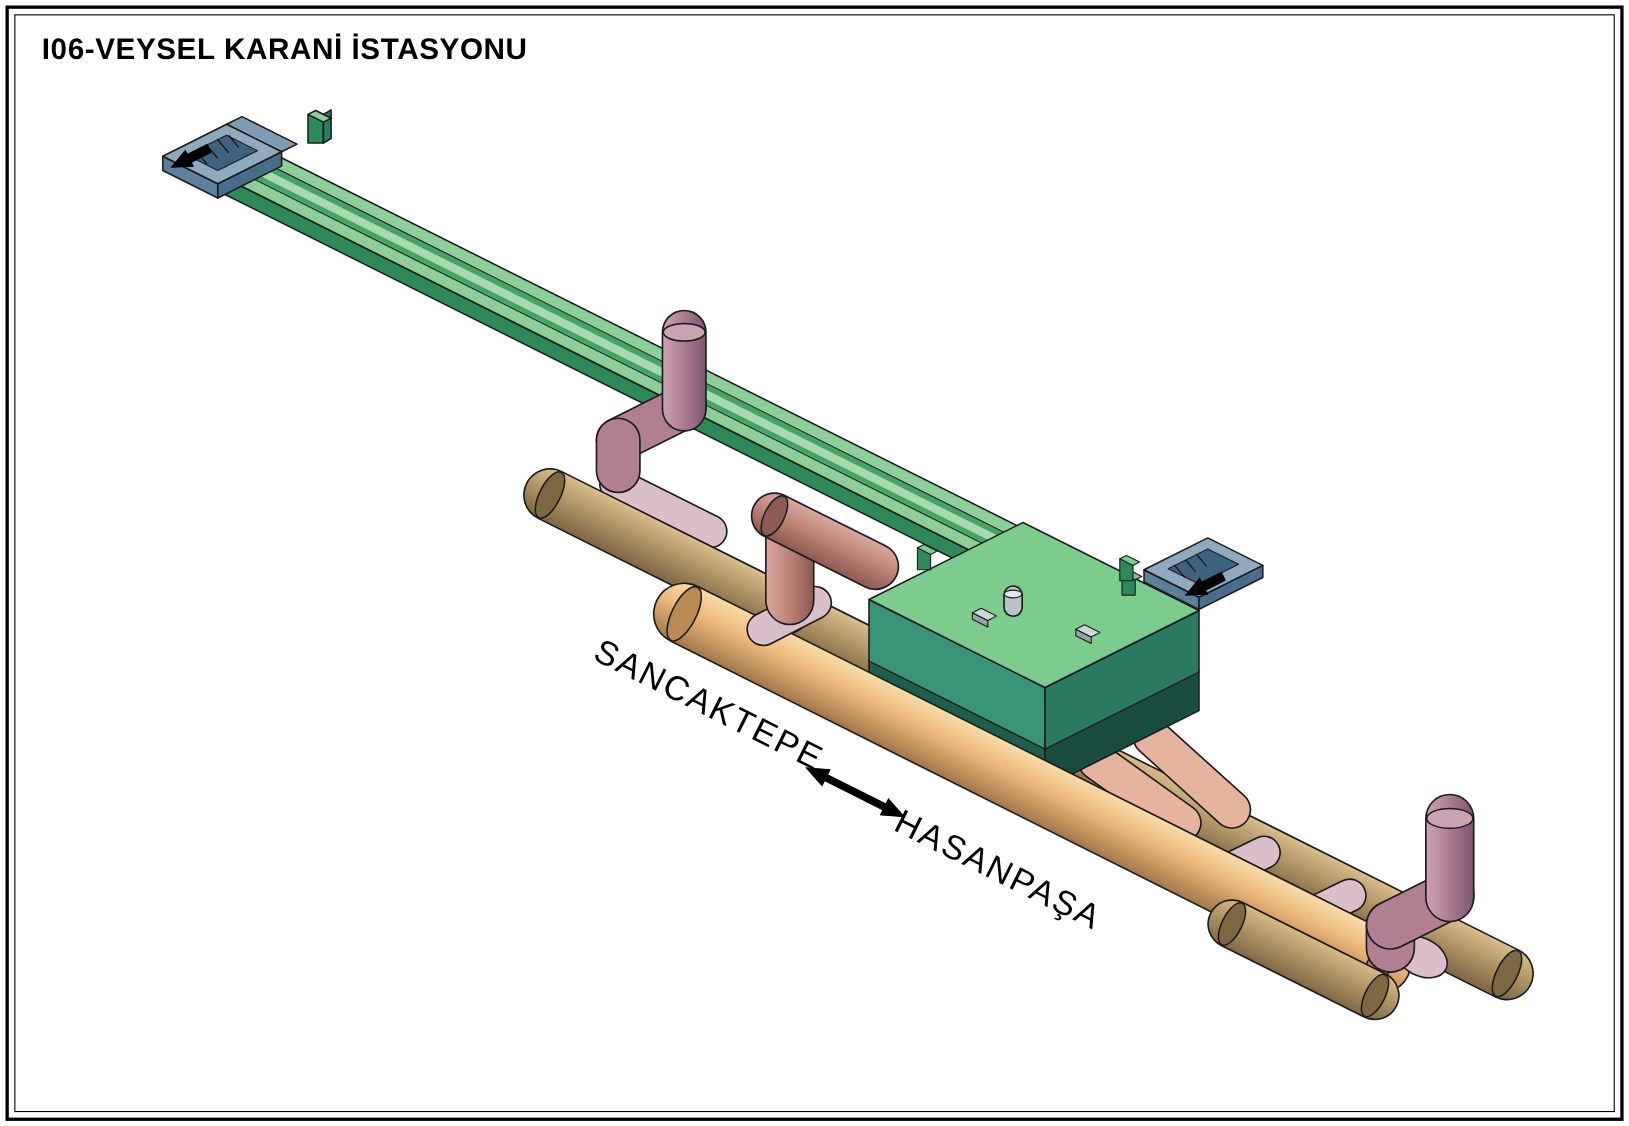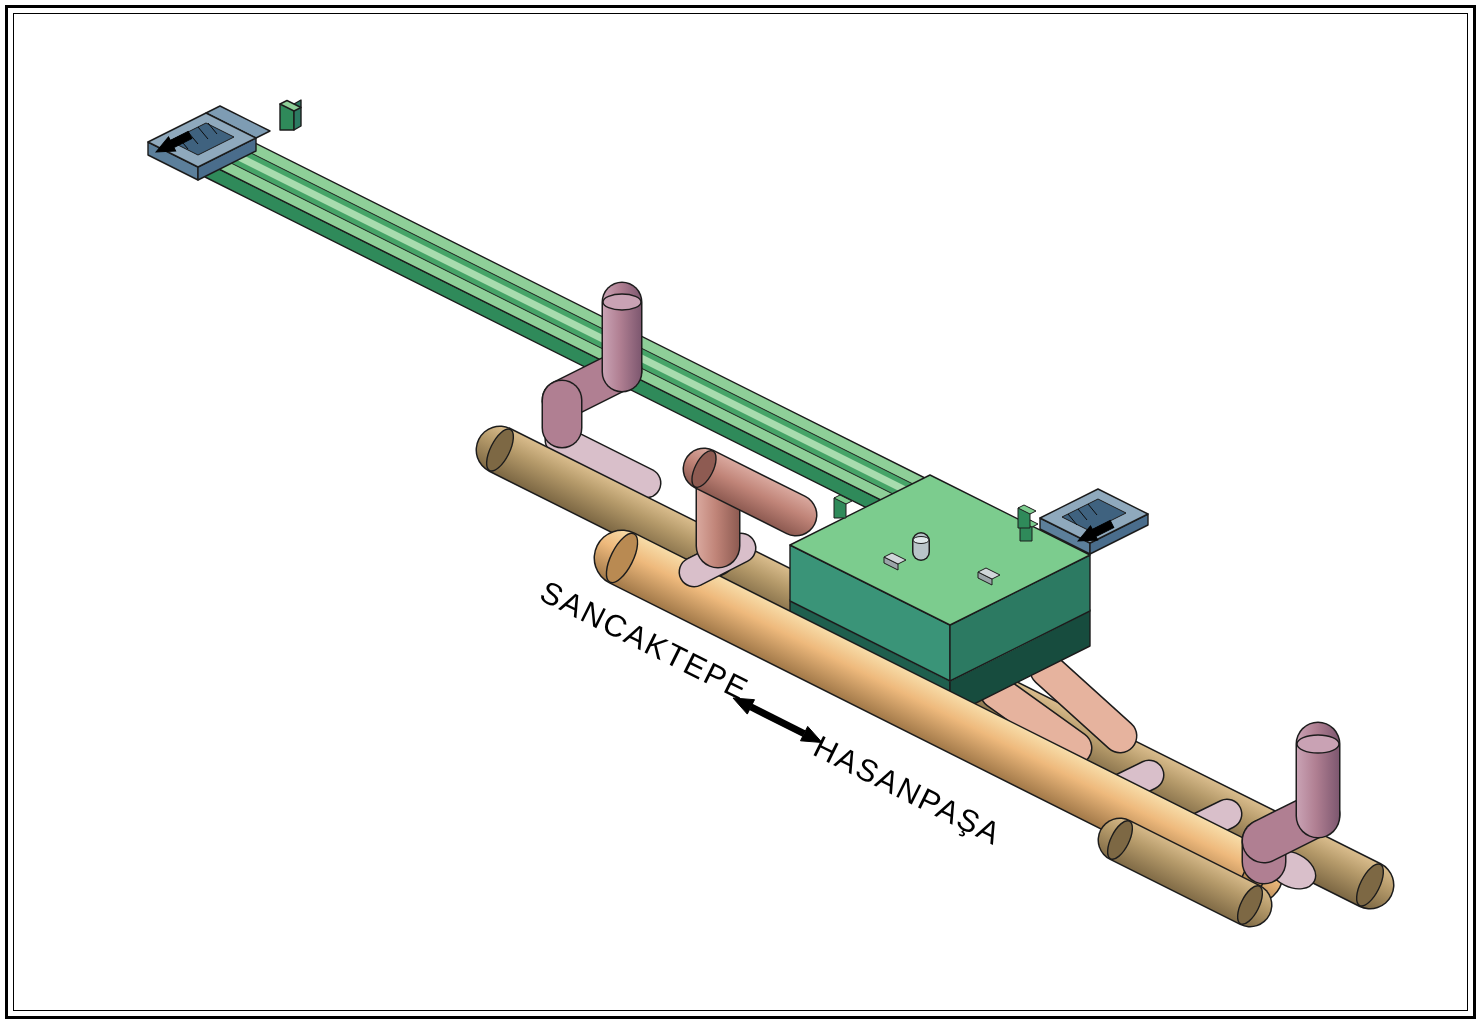--- a/index.html
+++ b/index.html
@@ -22,20 +22,21 @@
   .hatch{stroke:#0b0b0b;stroke-width:1;fill:none}
   .iso-label{font-size:31px;letter-spacing:2px;fill:#000}
   .arrow-fill{fill:#000;stroke:#000}
 </style>
 </head>
 <body>
 
 <div class="sheet">
   <div class="frame-outer"></div>
   <div class="frame-inner"></div>
+  <div class="title">I06-VEYSEL KARANİ İSTASYONU</div>
 
   <svg width="1481" height="1024" viewBox="0 0 1481 1024">
     <defs>
       <linearGradient id="gOrange" gradientUnits="userSpaceOnUse" x1="950.6" y1="692.4" x2="926.4" y2="740.6">
         <stop offset="0" style="stop-color:var(--tunnel-light)"></stop>
         <stop offset="0.4" style="stop-color:var(--tunnel-mid)"></stop>
         <stop offset="1" style="stop-color:var(--tunnel-dark)"></stop>
       </linearGradient>
       <linearGradient id="gTan" gradientUnits="userSpaceOnUse" x1="945.3" y1="646.9" x2="924.7" y2="688.1">
         <stop offset="0" style="stop-color:var(--tan-light)"></stop>

